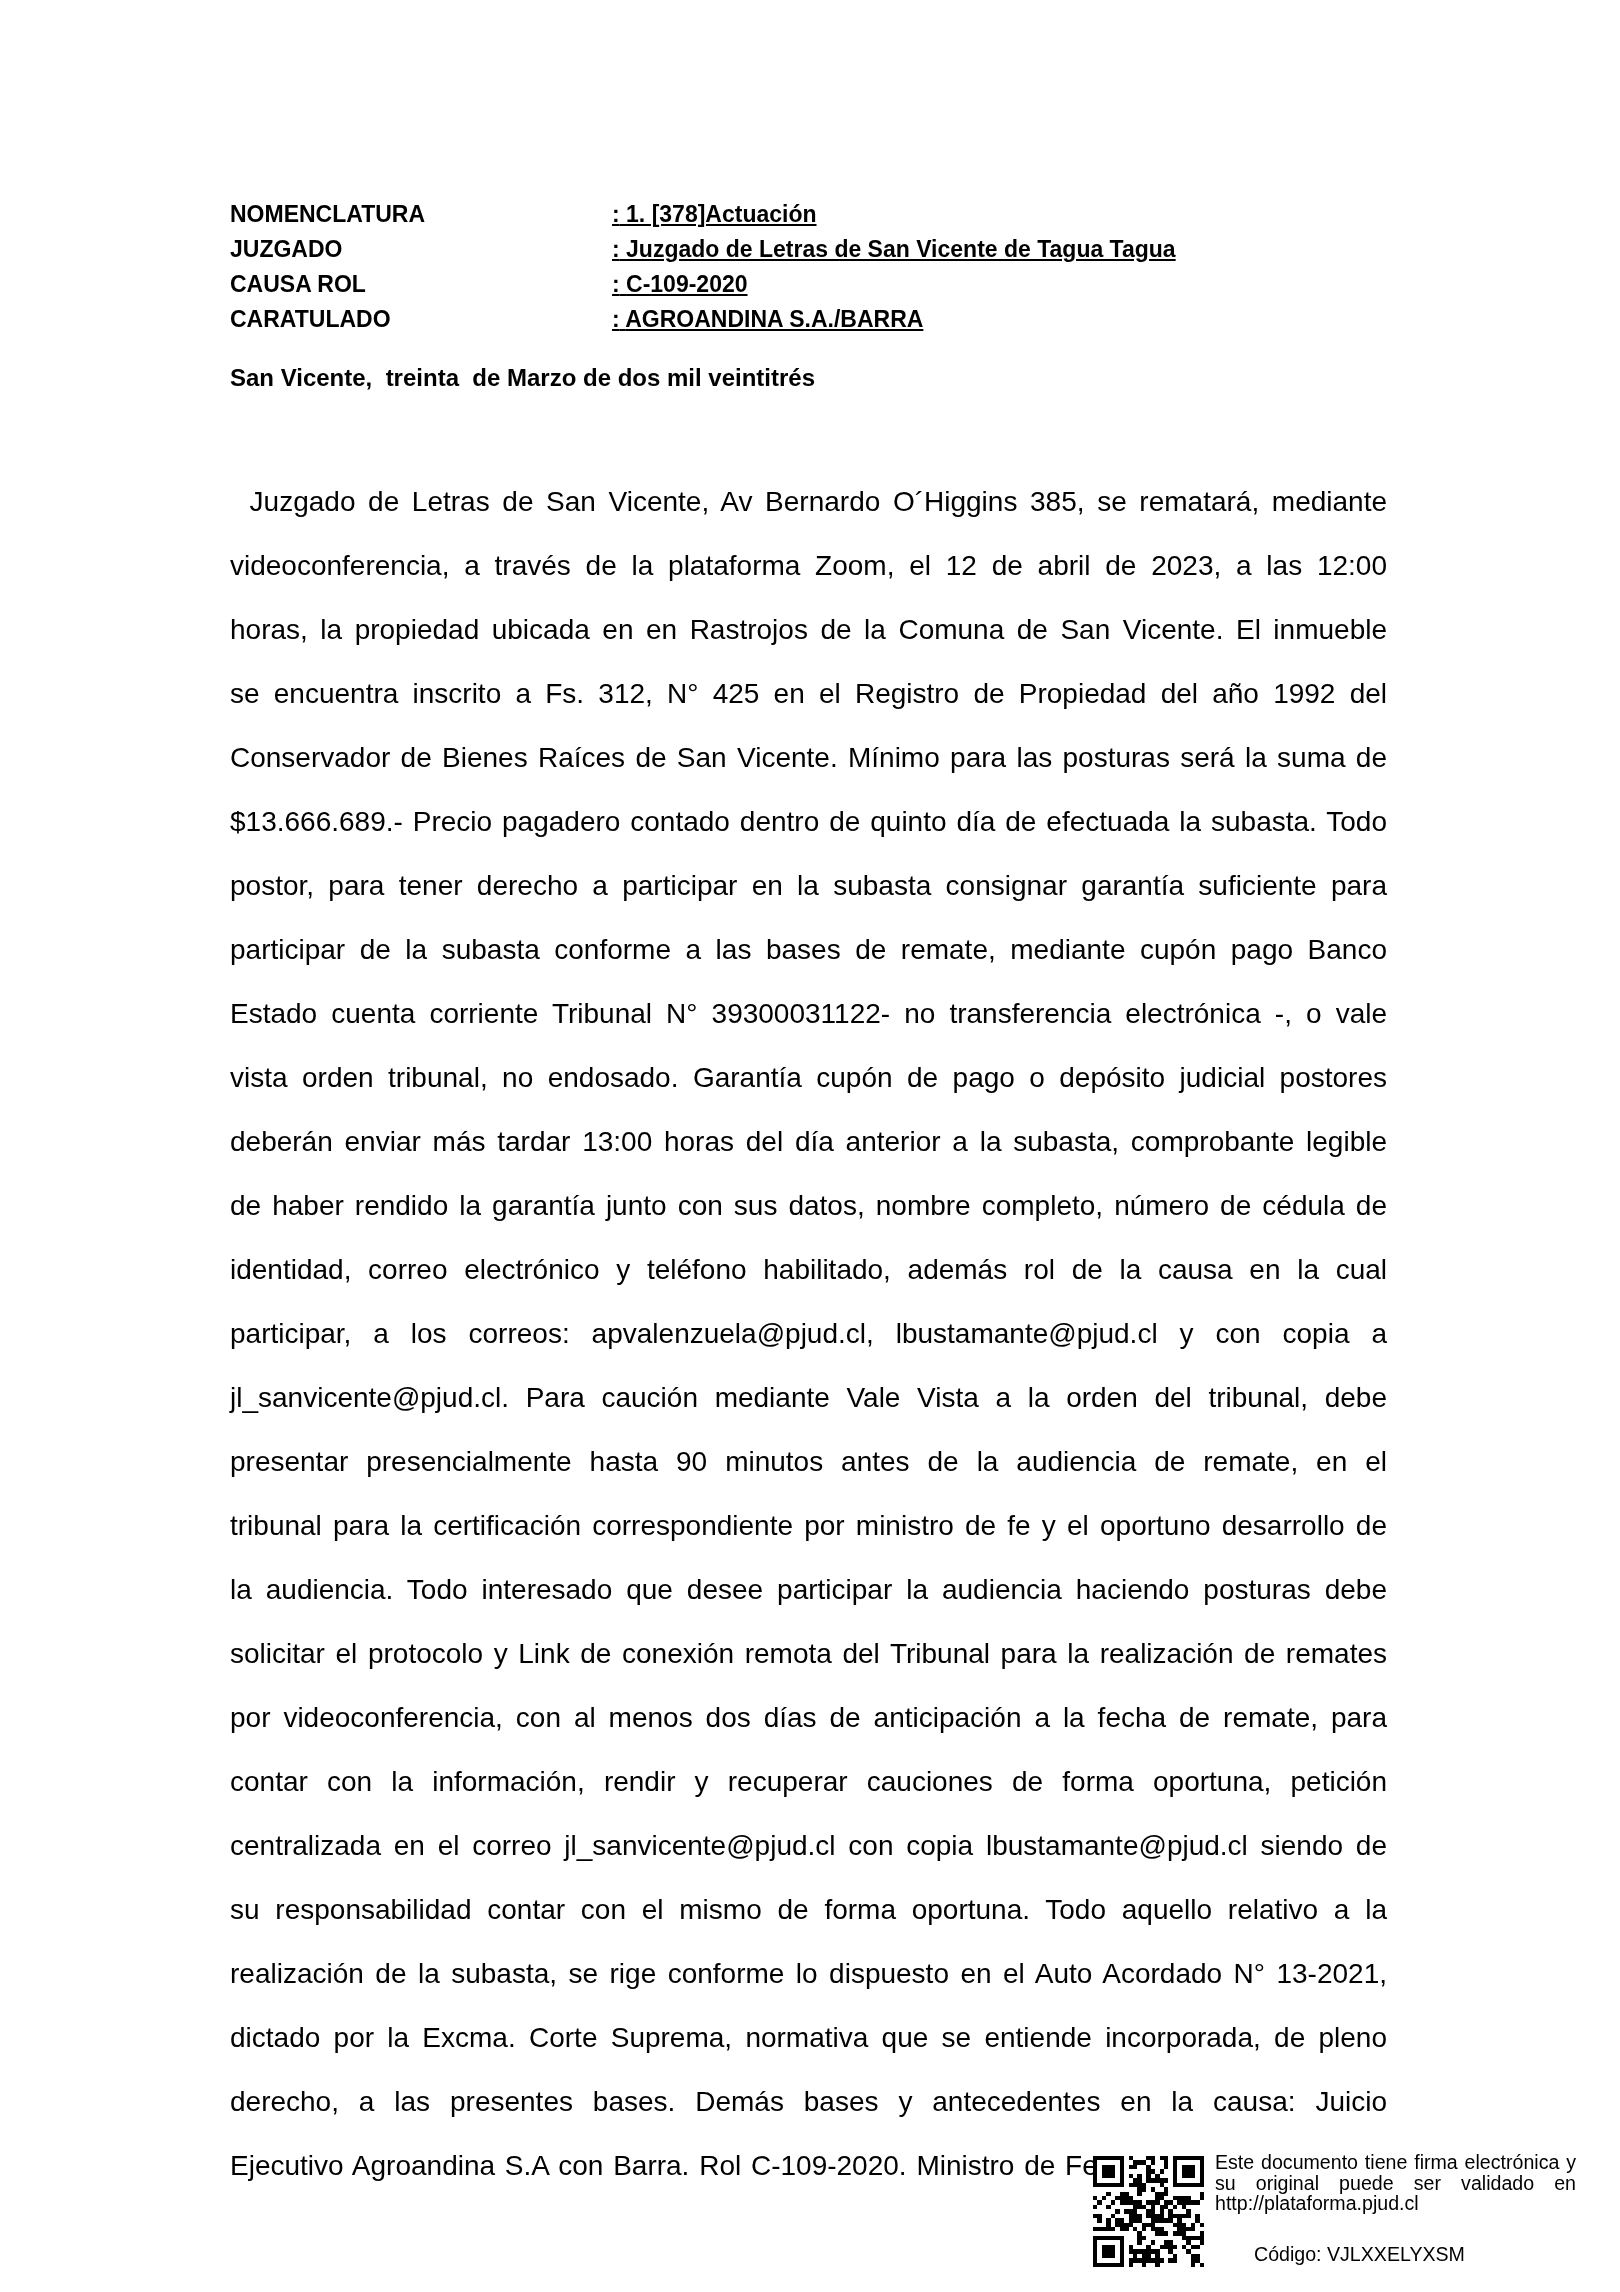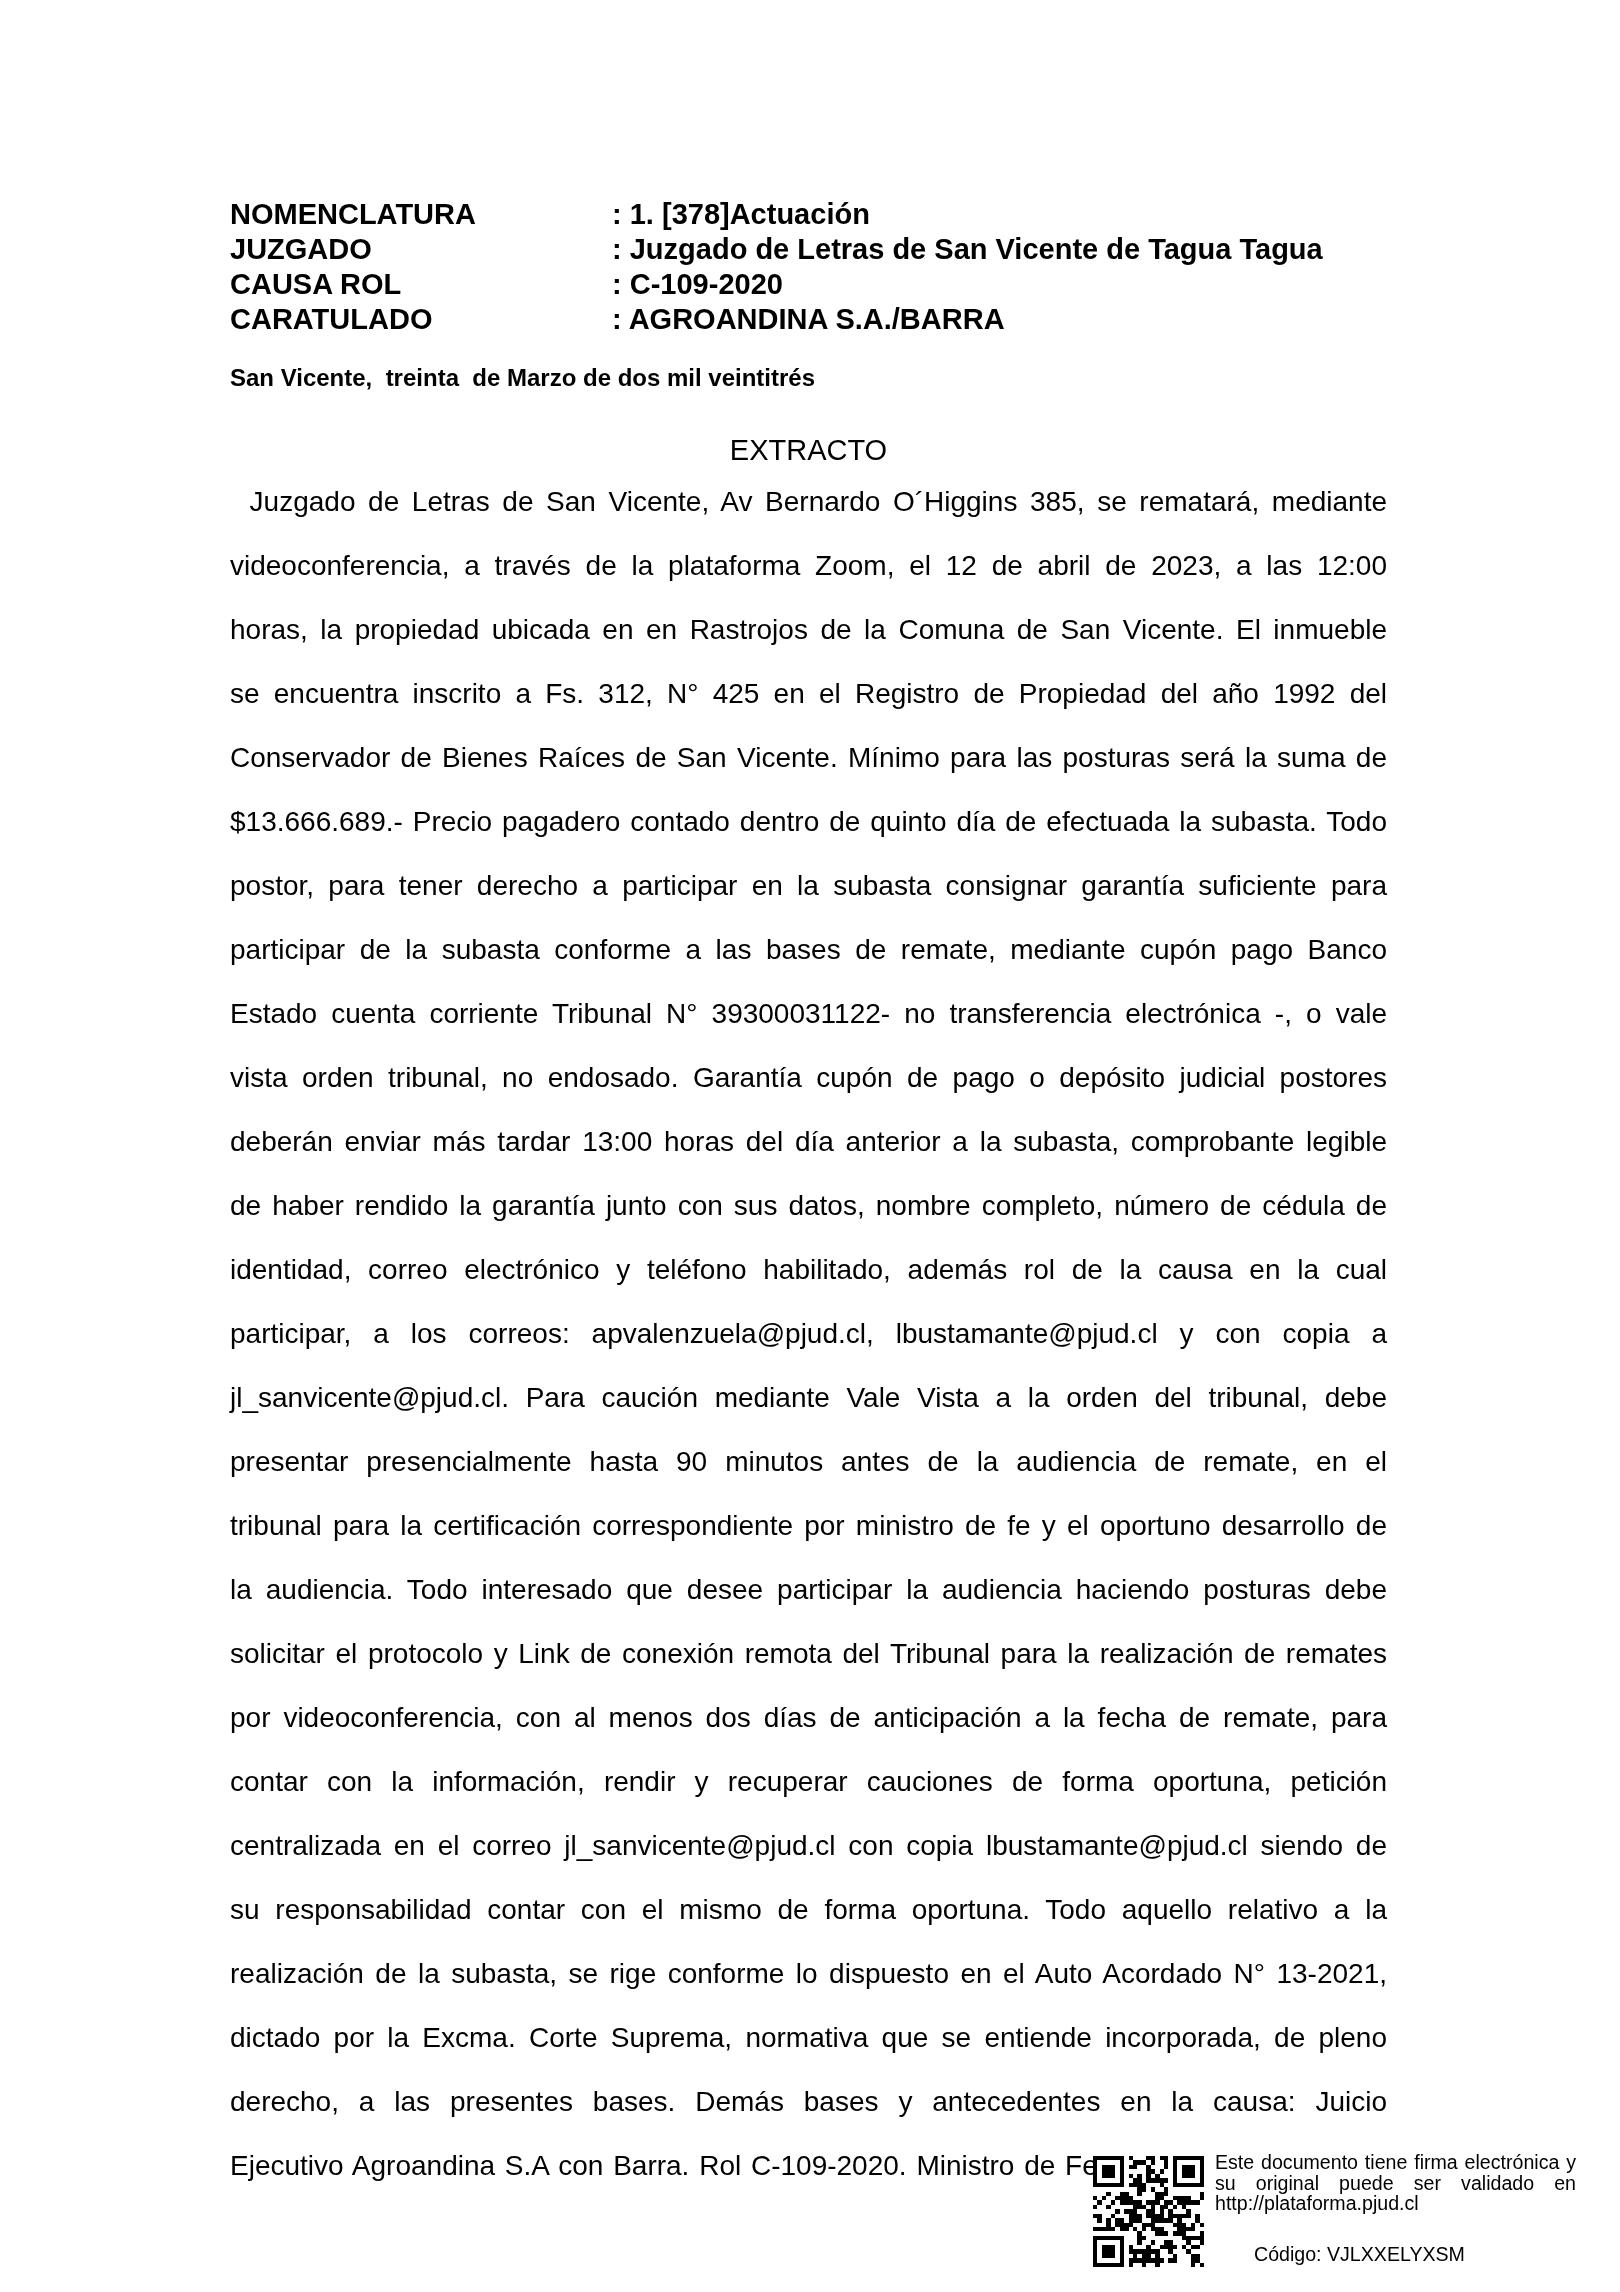--- a/index.html
+++ b/index.html
@@ -14,22 +14,23 @@
     background: #ffffff;
     color: #000000;
     font-family: "Liberation Sans", sans-serif;
     overflow: hidden;
   }
   .case-header {
     position: absolute;
     left: 230px;
     top: 197px;
     font-weight: bold;
-    font-size: 29px;
+    font-size: 23px;
     line-height: 35px;
+    text-decoration: underline;
   }
   .hrow { white-space: nowrap; }
   .hlabel {
     display: inline-block;
     width: 382px;
   }
   .hsep { display: inline; }
   .date-line {
     position: absolute;
     left: 230px;
@@ -104,21 +105,20 @@
       <span class="hvalue">C-109-2020</span>
     </div>
     <div class="hrow">
       <span class="hlabel">CARATULADO</span><span class="hsep">:</span>
       <span class="hvalue">AGROANDINA S.A./BARRA</span>
     </div>
   </div>
 
   <div class="date-line">San Vicente,  treinta  de Marzo de dos mil veintitrés</div>
 
-  <div class="section-title">EXTRACTO</div>
 
   <div class="body-text">Juzgado de Letras de San Vicente, Av Bernardo O´Higgins 385, se rematará, mediante videoconferencia, a través de la plataforma Zoom, el 12 de abril de 2023, a las 12:00 horas, la propiedad ubicada en en Rastrojos de la Comuna de San Vicente. El inmueble se encuentra inscrito a Fs. 312, N° 425 en el Registro de Propiedad del año 1992 del Conservador de Bienes Raíces de San Vicente. Mínimo para las posturas será la suma de $13.666.689.- Precio pagadero contado dentro de quinto día de efectuada la subasta. Todo postor, para tener derecho a participar en la subasta consignar garantía suficiente para participar de la subasta conforme a las bases de remate, mediante cupón pago Banco Estado cuenta corriente Tribunal N° 39300031122- no transferencia electrónica -, o vale vista orden tribunal, no endosado. Garantía cupón de pago o depósito judicial postores deberán enviar más tardar 13:00 horas del día anterior a la subasta, comprobante legible de haber rendido la garantía junto con sus datos, nombre completo, número de cédula de identidad, correo electrónico y teléfono habilitado, además rol de la causa en la cual participar, a los correos: apvalenzuela@pjud.cl, lbustamante@pjud.cl y con copia a jl_sanvicente@pjud.cl. Para caución mediante Vale Vista a la orden del tribunal, debe presentar presencialmente hasta 90 minutos antes de la audiencia de remate, en el tribunal para la certificación correspondiente por ministro de fe y el oportuno desarrollo de la audiencia. Todo interesado que desee participar la audiencia haciendo posturas debe solicitar el protocolo y Link de conexión remota del Tribunal para la realización de remates por videoconferencia, con al menos dos días de anticipación a la fecha de remate, para contar con la información, rendir y recuperar cauciones de forma oportuna, petición centralizada en el correo jl_sanvicente@pjud.cl con copia lbustamante@pjud.cl siendo de su responsabilidad contar con el mismo de forma oportuna. Todo aquello relativo a la realización de la subasta, se rige conforme lo dispuesto en el Auto Acordado N° 13-2021, dictado por la Excma. Corte Suprema, normativa que se entiende incorporada, de pleno derecho, a las presentes bases. Demás bases y antecedentes en la causa: Juicio Ejecutivo Agroandina S.A con Barra. Rol C-109-2020. Ministro de Fe.</div>
 
   <svg class="qr" id="qr" viewBox="0 0 25 25">
       <rect x="8" y="0" width="1" height="1" fill="#000"></rect>
       <rect x="12" y="0" width="1" height="1" fill="#000"></rect>
       <rect x="13" y="0" width="1" height="1" fill="#000"></rect>
       <rect x="15" y="0" width="1" height="1" fill="#000"></rect>
       <rect x="16" y="0" width="1" height="1" fill="#000"></rect>
       <rect x="9" y="1" width="1" height="1" fill="#000"></rect>

